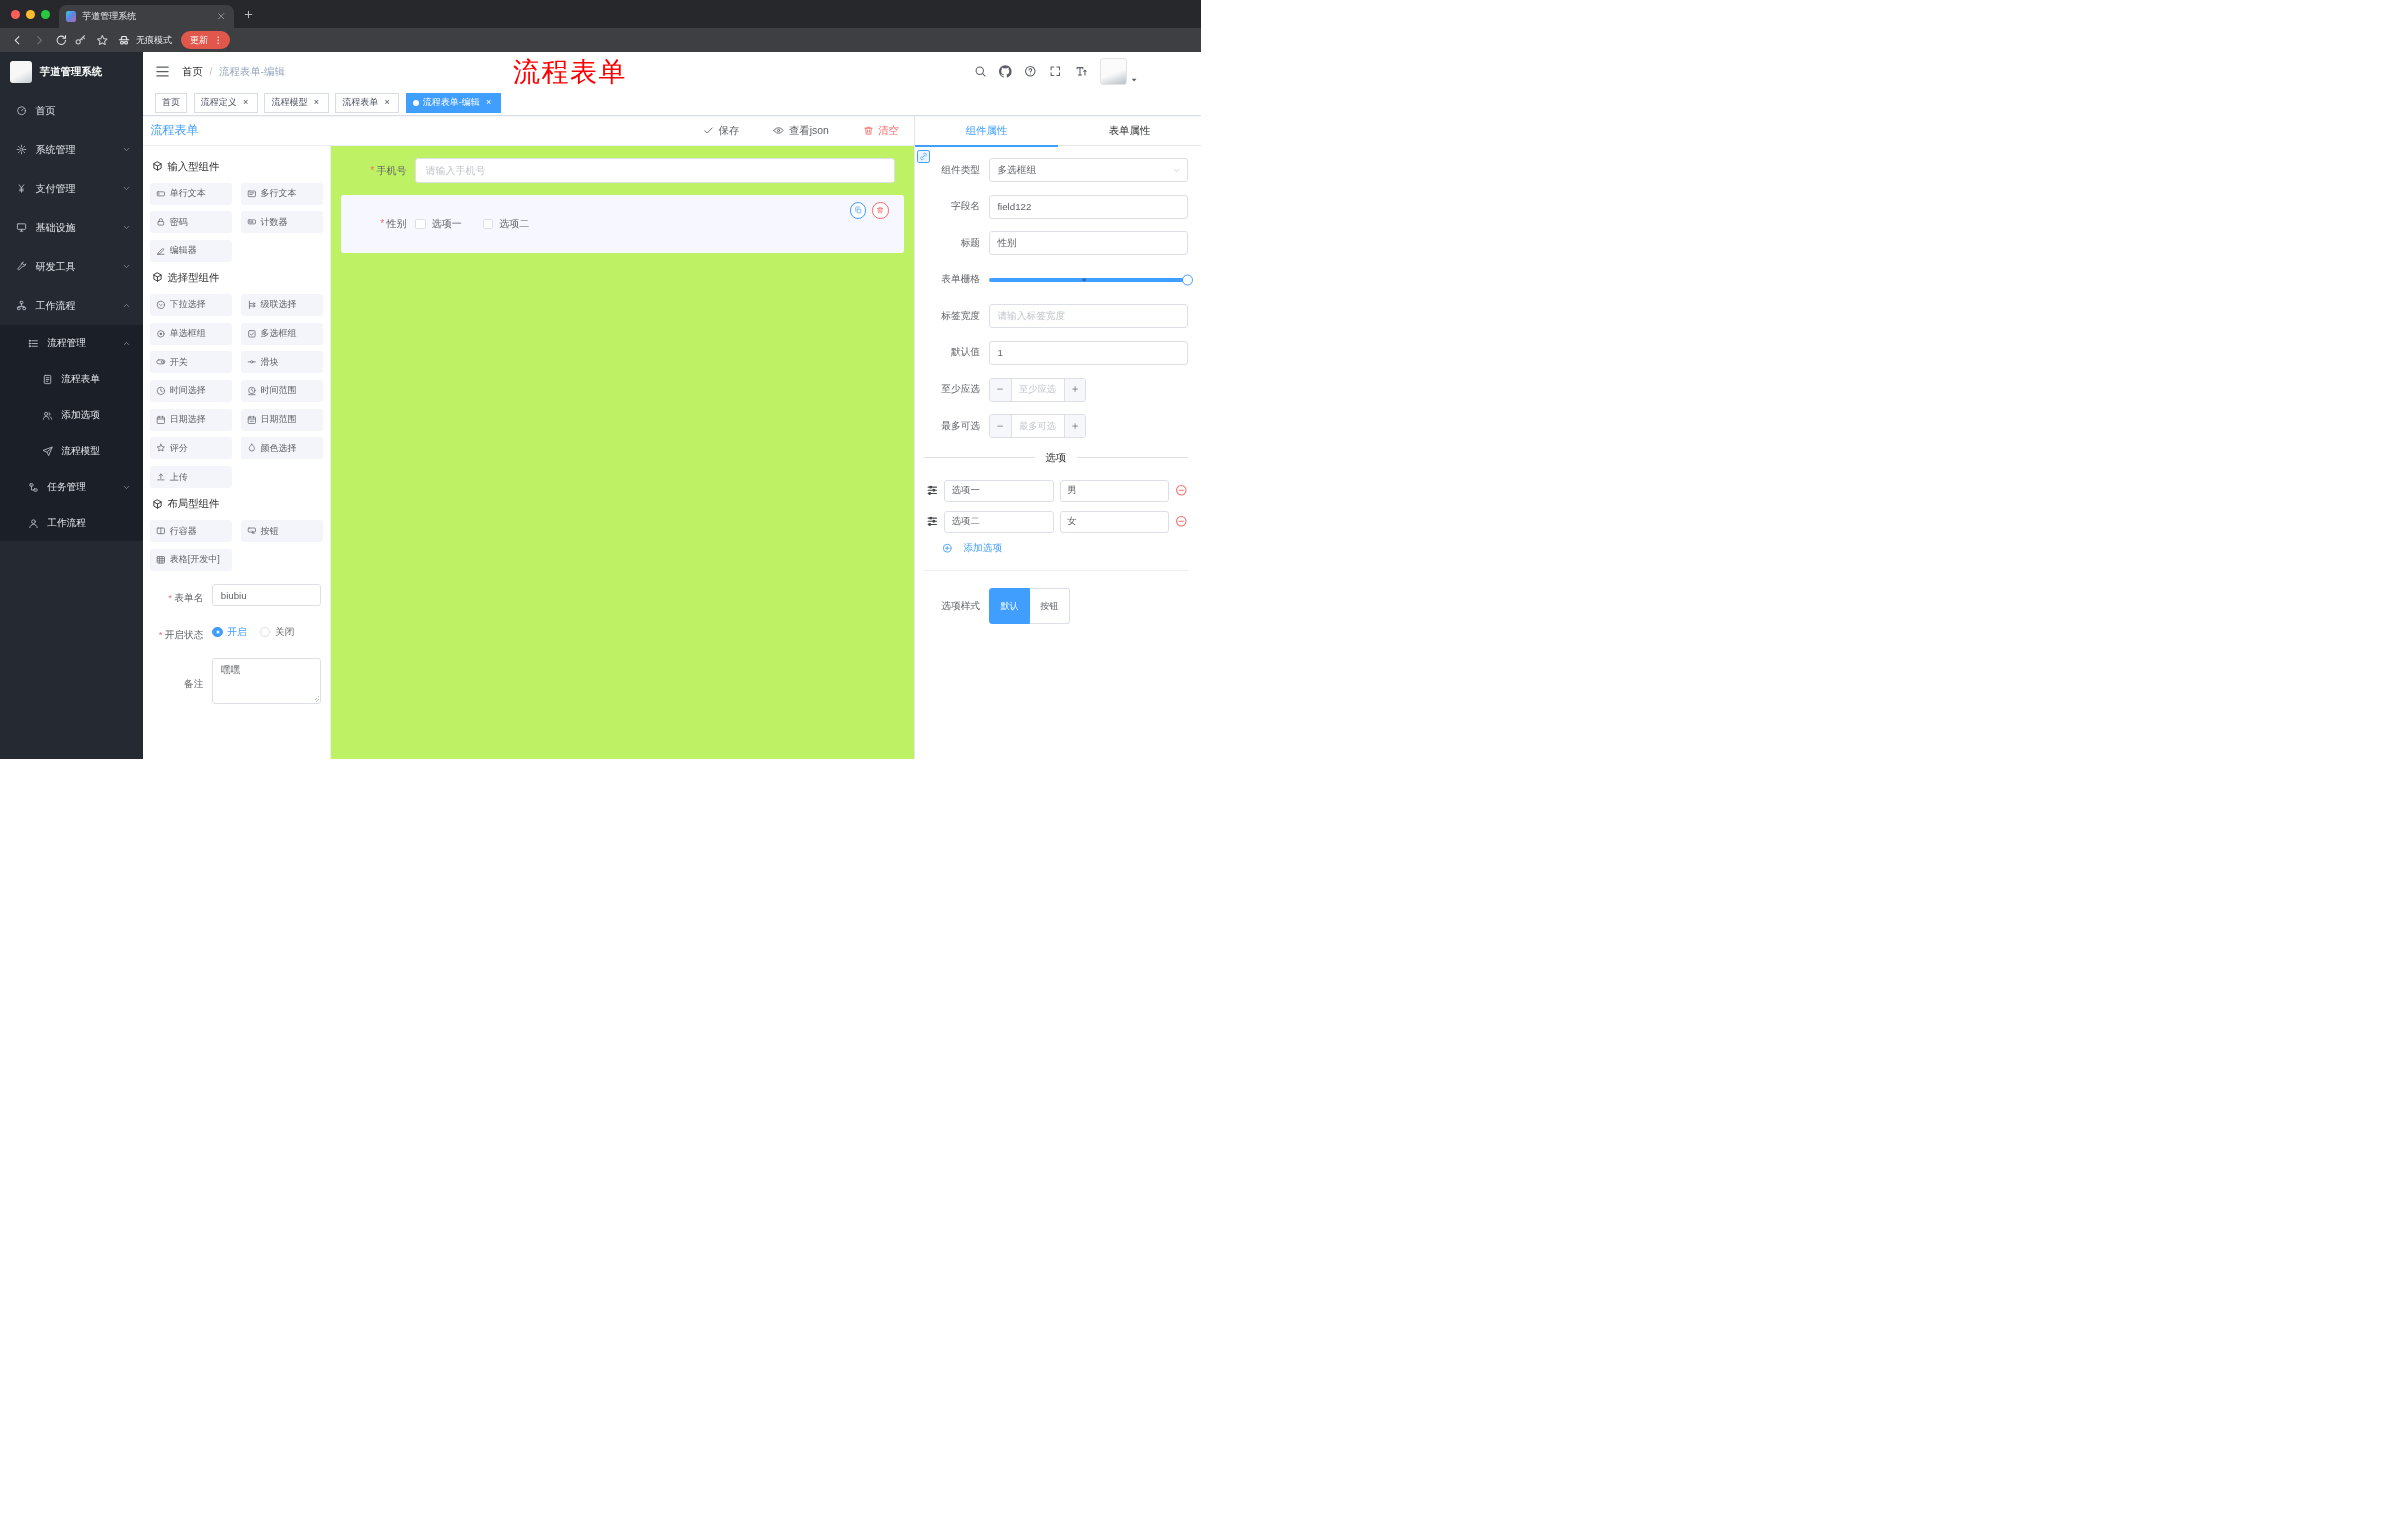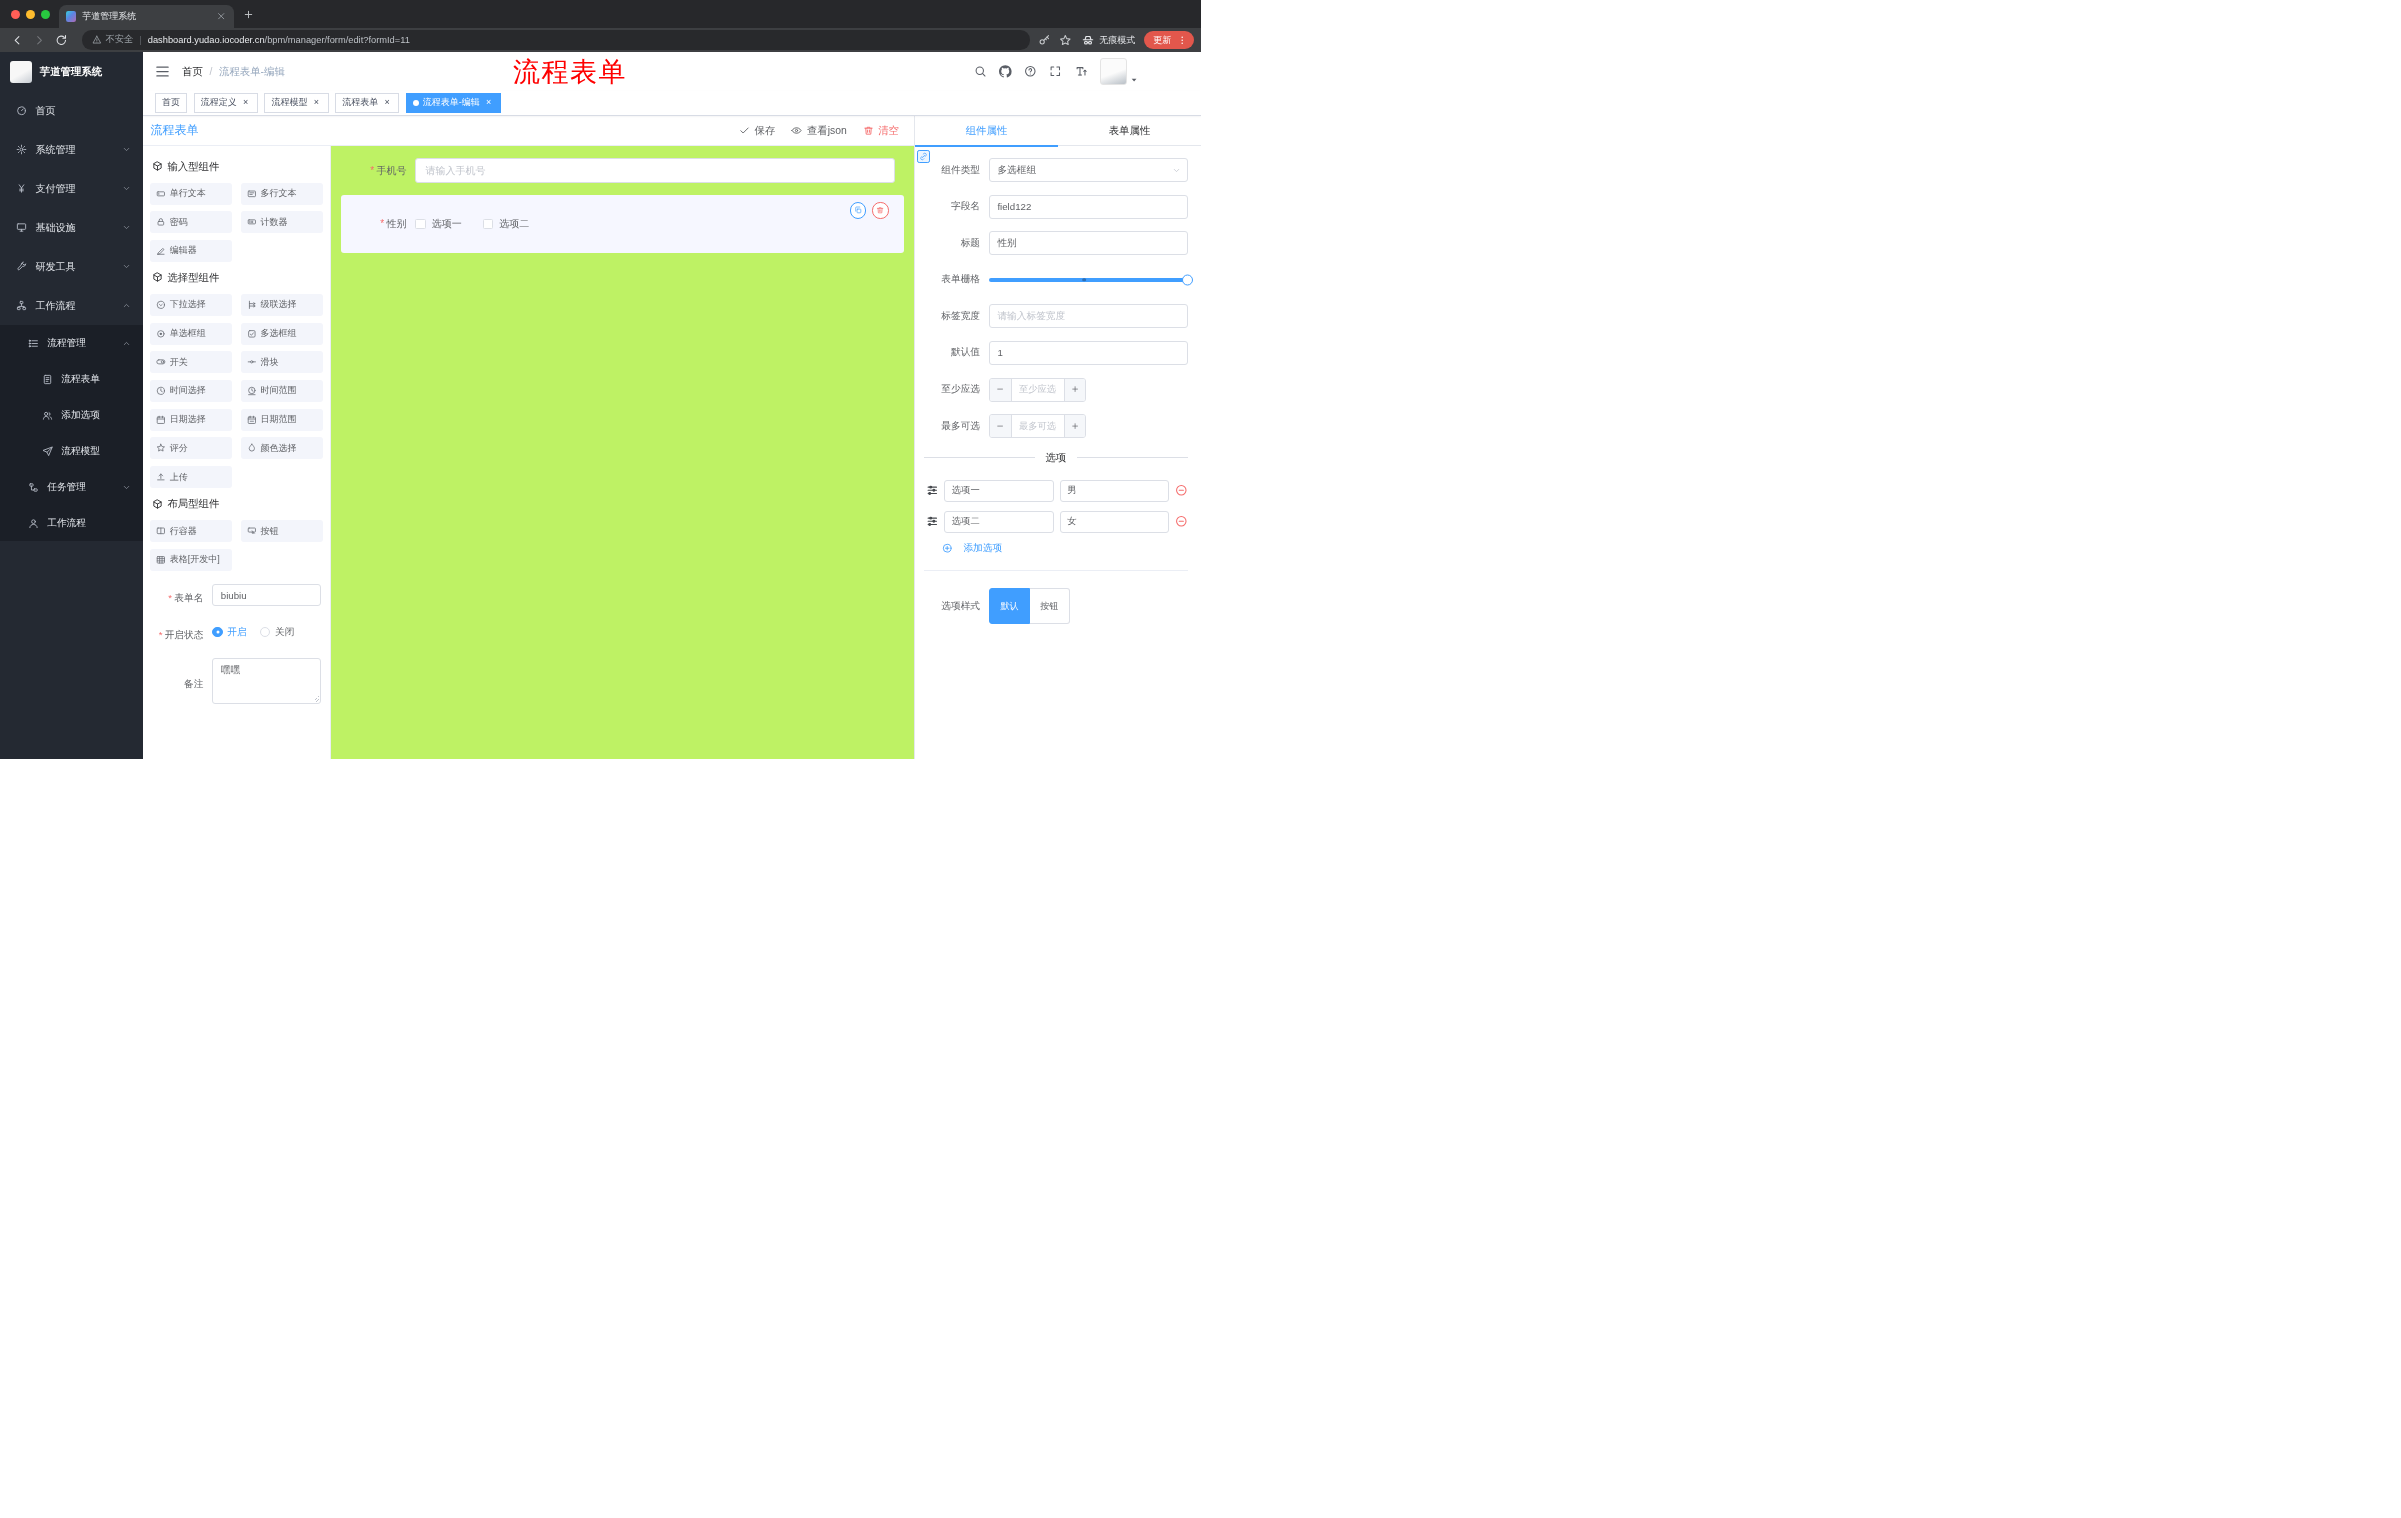--- a/index.html
+++ b/index.html
@@ -71,21 +71,21 @@
   .tag{display:flex;align-items:center;height:19.3px;padding:0 6px;border:0.7px solid #d8dce5;background:#fff;
        font-size:9px;color:#495060;gap:3.7px;white-space:nowrap}
   .tag.active{background:#409eff;border-color:#409eff;color:#fff}
   .tag .dot{width:6px;height:6px;border-radius:50%;background:#fff}
   .tag .close{width:10.4px;height:10.4px;display:flex;align-items:center;justify-content:center;border-radius:50%;font-size:9px;line-height:1}
 
   .content{flex:1;display:flex;min-height:0}
   .workspace{flex:1;display:flex;flex-direction:column;min-width:0}
   .designer-header{height:30px;display:flex;align-items:center;padding:0 15px 0 7.4px;border-bottom:0.7px solid #ebeef5;flex:none}
   .designer-title{color:#409eff;font-size:12px;font-weight:500}
-  .designer-actions{margin-left:auto;display:flex;align-items:center;gap:16px;font-size:10.4px}
+  .designer-actions{margin-left:auto;display:flex;align-items:center;gap:34px;font-size:10.4px}
   .action{display:flex;align-items:center;gap:4.5px;color:#606266}
   .action .ic{width:11px;height:11px}
   .action.danger{color:#f56c6c}
 
   .designer-body{flex:1;display:flex;min-height:0}
   .palette{width:188px;border-right:0.7px solid #ebeef5;padding:4.5px 7.4px;overflow:hidden;flex:none}
   .group-title{display:flex;align-items:center;gap:4.5px;font-size:10.4px;color:#303133;margin:9px 0 9px 1.5px}
   .group-title .ic{width:11px;height:11px;color:#303133}
   .items{display:grid;grid-template-columns:1fr 1fr;gap:6.7px 9px;margin-bottom:4.5px}
   .pi{display:flex;align-items:center;gap:3.7px;height:22px;padding:0 3px 0 6px;background:#f3f5fb;border-radius:3px;
@@ -218,35 +218,20 @@
         </span>
       </span>
     <span class="nav-ic">
         <span class="ic">
           <svg viewBox="0 0 24 24" fill="none" stroke="currentColor" stroke-width="2" stroke-linecap="round" stroke-linejoin="round">
             <path d="M20 12a8 8 0 1 1-2.3-5.6"></path>
             <path d="M20 3v5h-5"></path>
           </svg>
         </span>
       </span>
-    <div class="omnibox">
-      <span class="omni-warning">
-        <span class="ic">
-            <svg viewBox="0 0 24 24" fill="none" stroke="currentColor" stroke-width="2" stroke-linecap="round" stroke-linejoin="round">
-              <path d="M12 3 2.5 20h19L12 3z"></path>
-              <path d="M12 10v4"></path>
-              <path d="M12 17.2v.1"></path>
-            </svg>
-          </span>
-        <span>不安全</span>
-      </span>
-      <span class="omni-sep">|</span>
-      <span class="omni-domain">dashboard.yudao.iocoder.cn</span>
-      <span class="omni-path">/bpm/manager/form/edit?formId=11</span>
-    </div>
     <div class="tool-right">
       <span class="ic">
           <svg viewBox="0 0 24 24" fill="none" stroke="currentColor" stroke-width="2" stroke-linecap="round" stroke-linejoin="round">
             <circle cx="8" cy="15" r="4"></circle>
             <path d="M11 12l9-9"></path>
             <path d="M17 6l3 3"></path>
             <path d="M14 9l2 2"></path>
           </svg>
         </span>
       <span class="ic">

